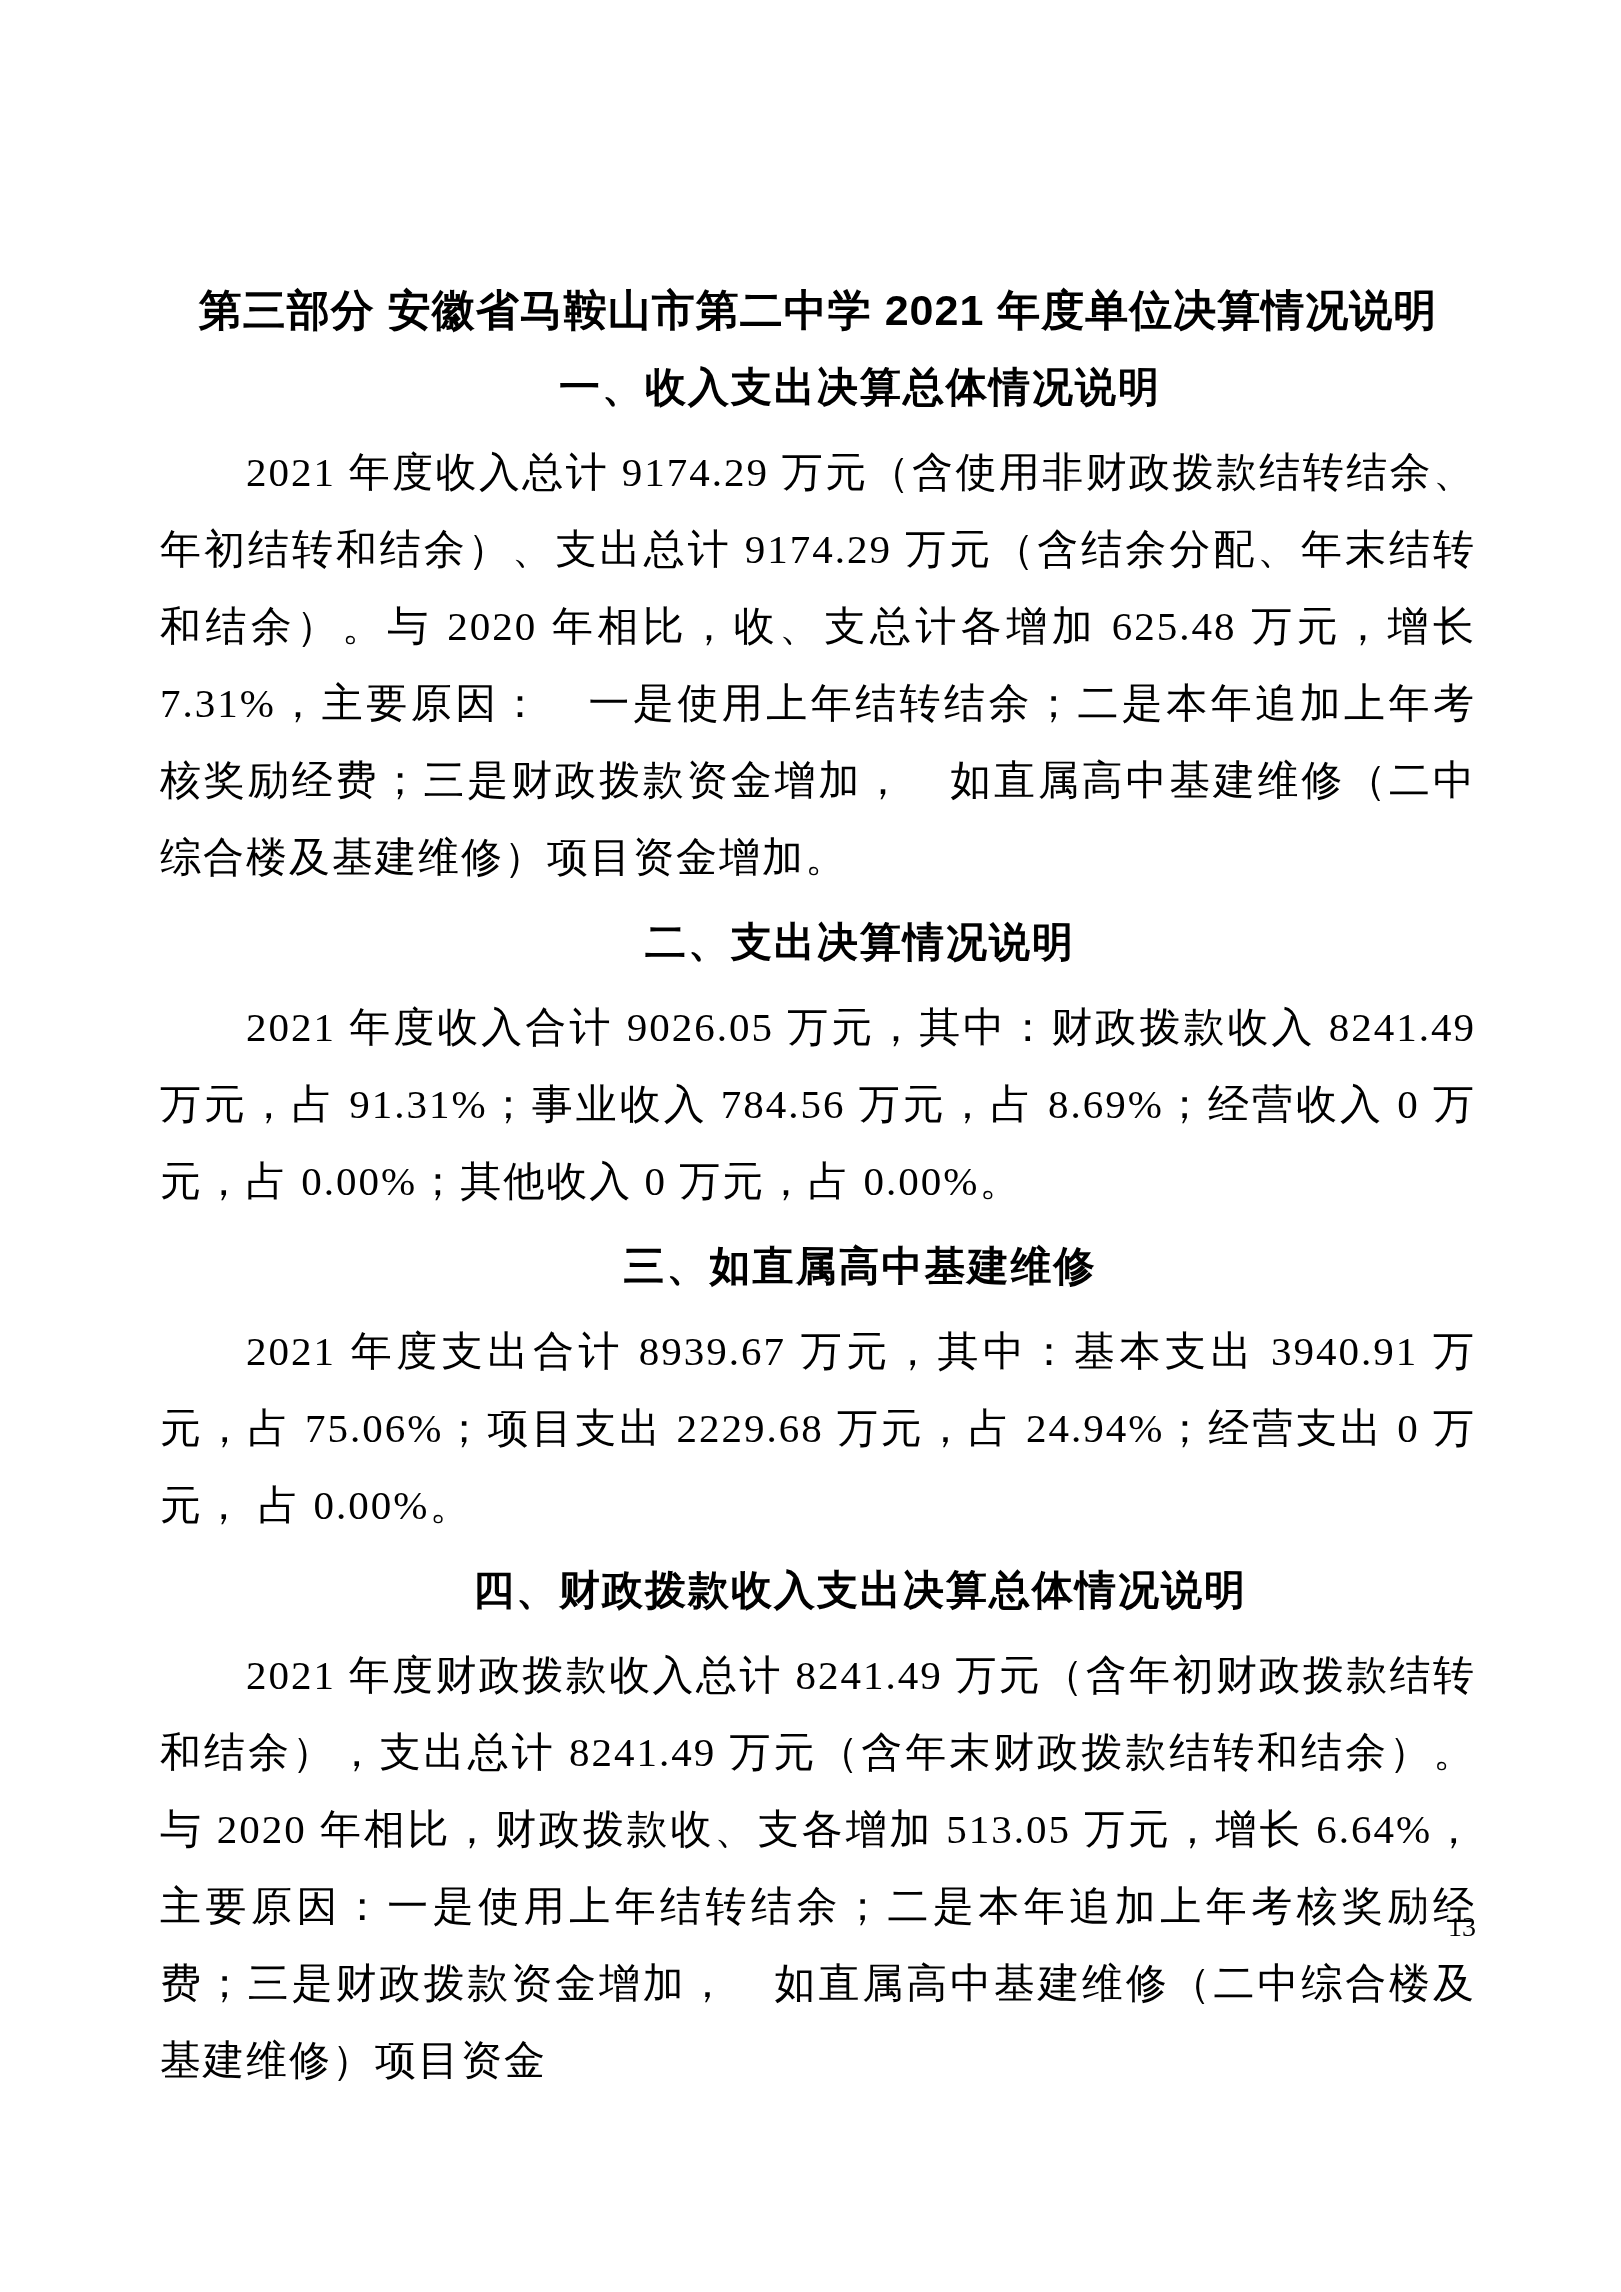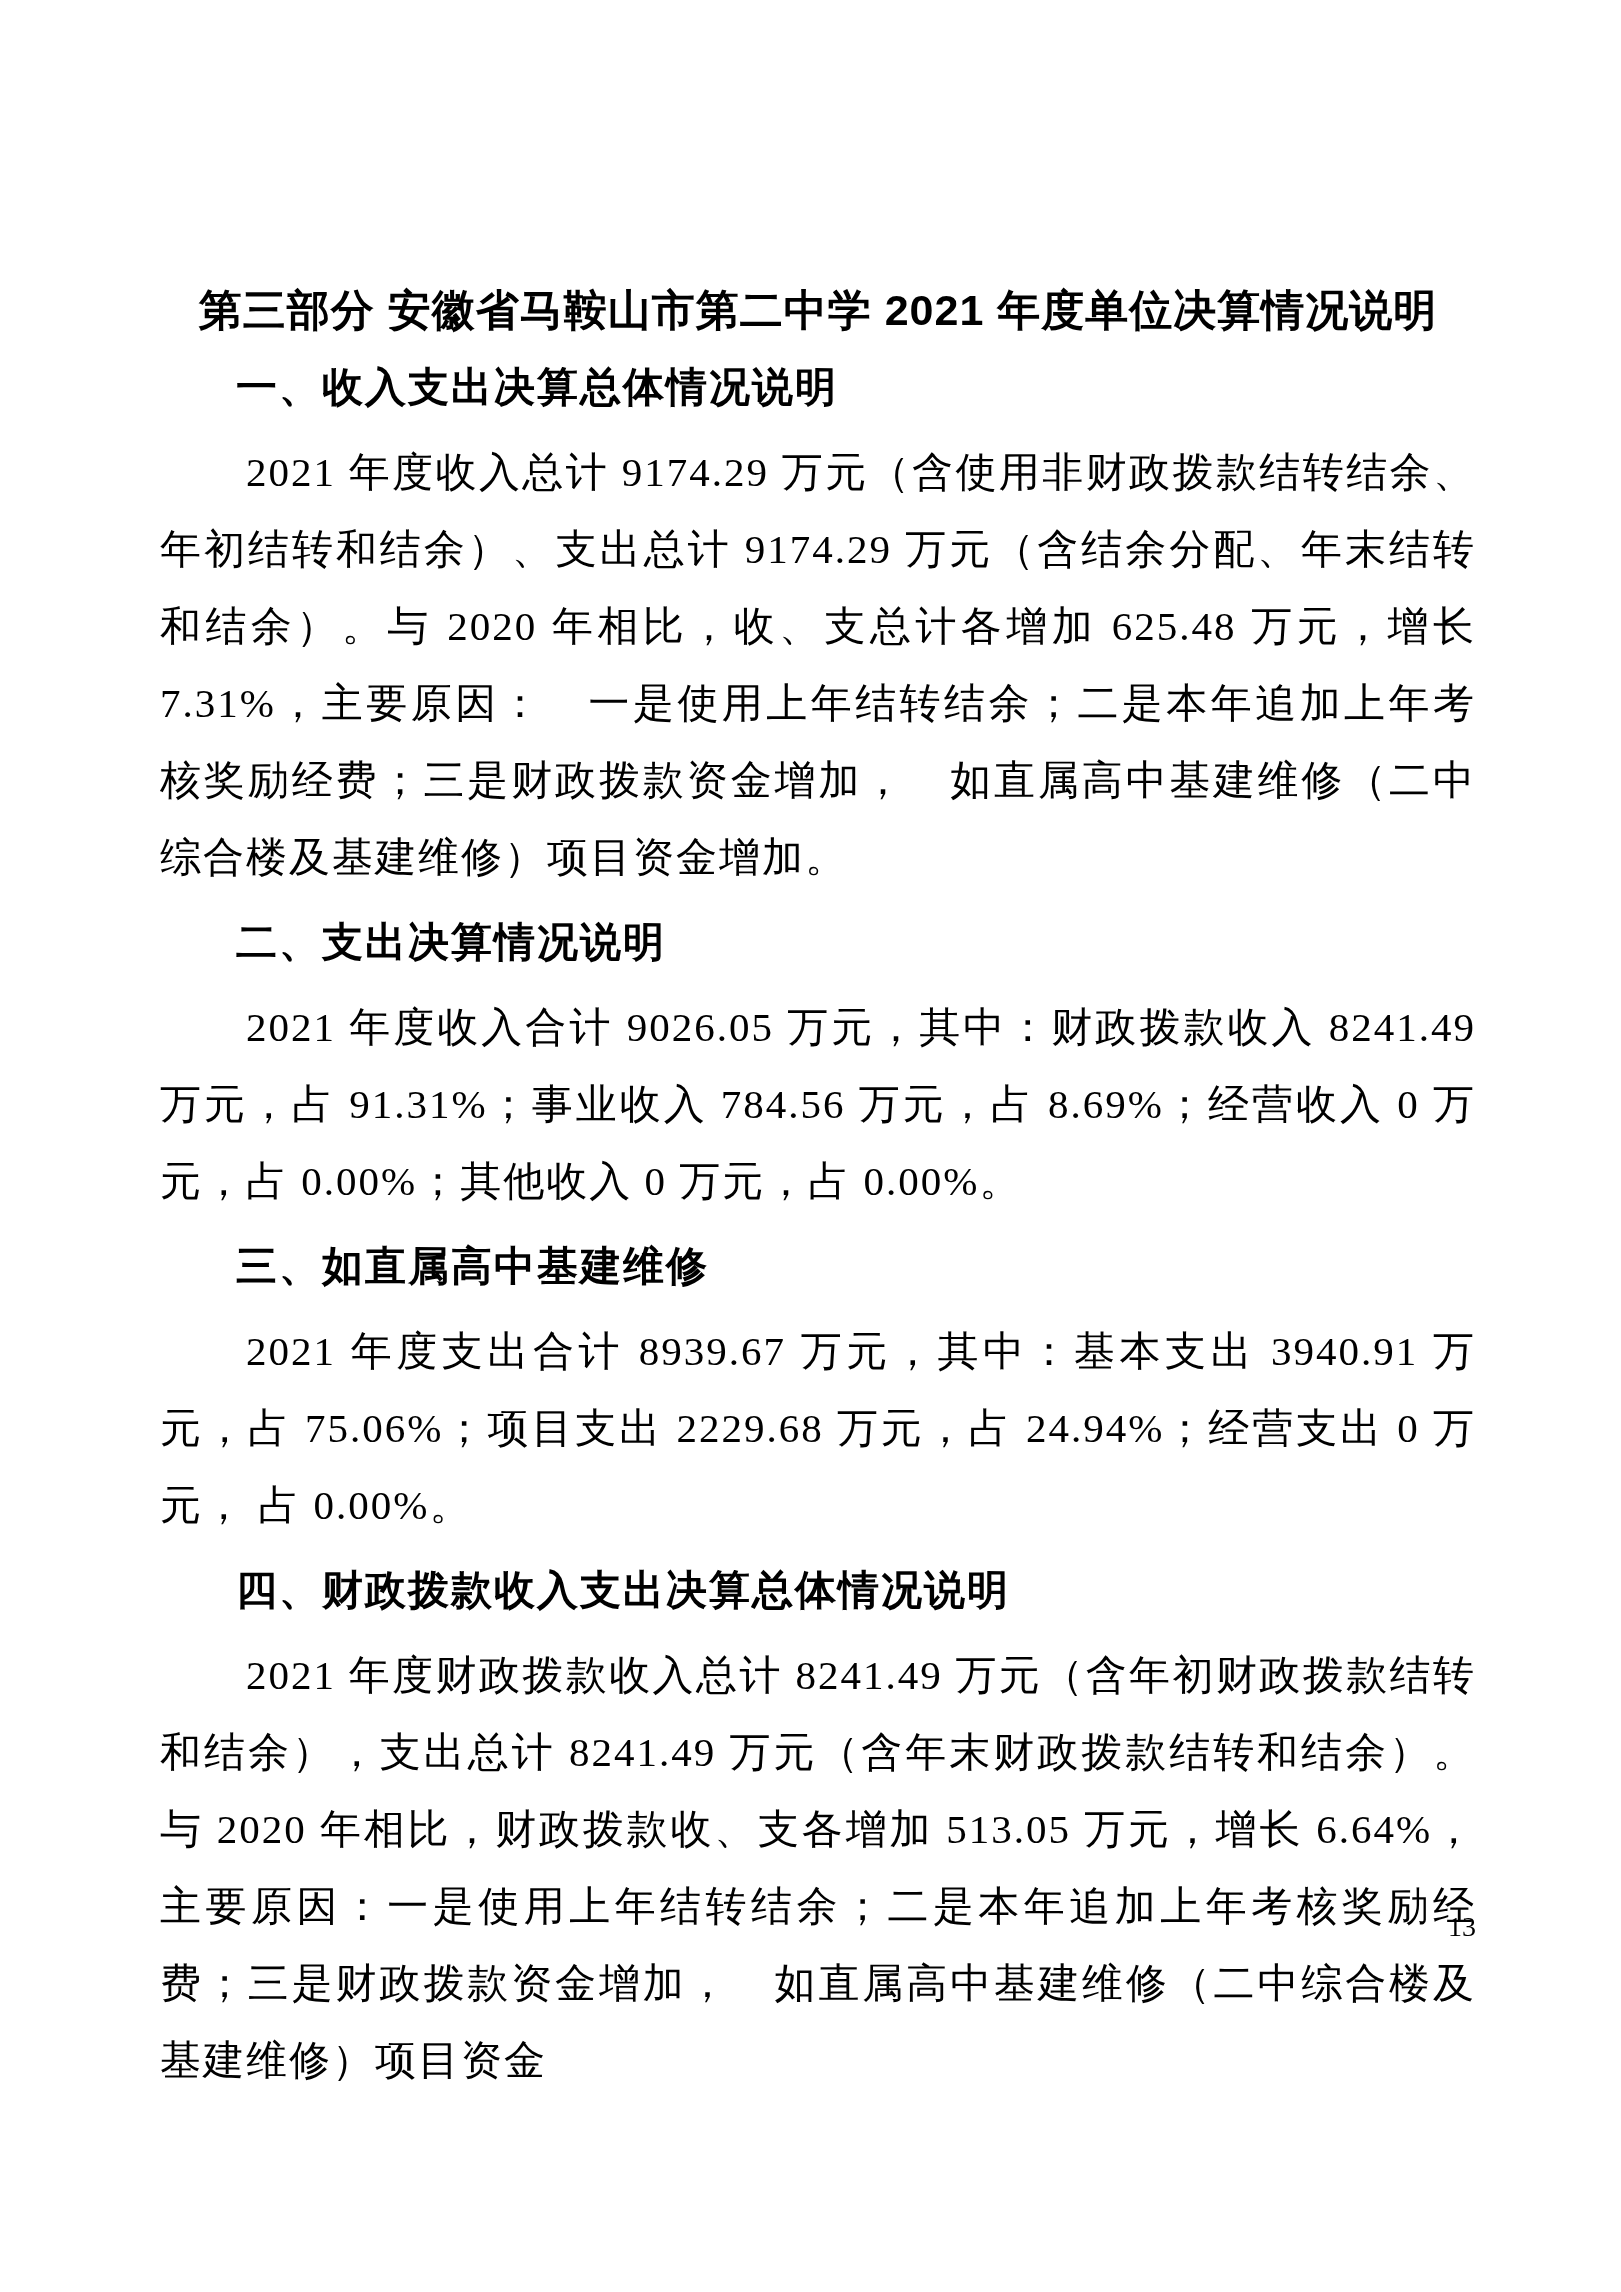--- a/index.html
+++ b/index.html
@@ -36,20 +36,21 @@
     white-space: nowrap;
   }
   .sec-heading {
     margin: 0;
     font-family: "Liberation Sans", sans-serif;
     font-weight: bold;
     font-size: 41px;
     line-height: 77px;
     text-indent: 84px;
     letter-spacing: 2px;
+    text-align: center;
   }
   .body-para {
     margin: 8px;
     font-family: "Liberation Serif", serif;
     font-size: 41px;
     line-height: 77px;
     letter-spacing: 2px;
     text-align: justify;
     text-indent: 86px;
   }

